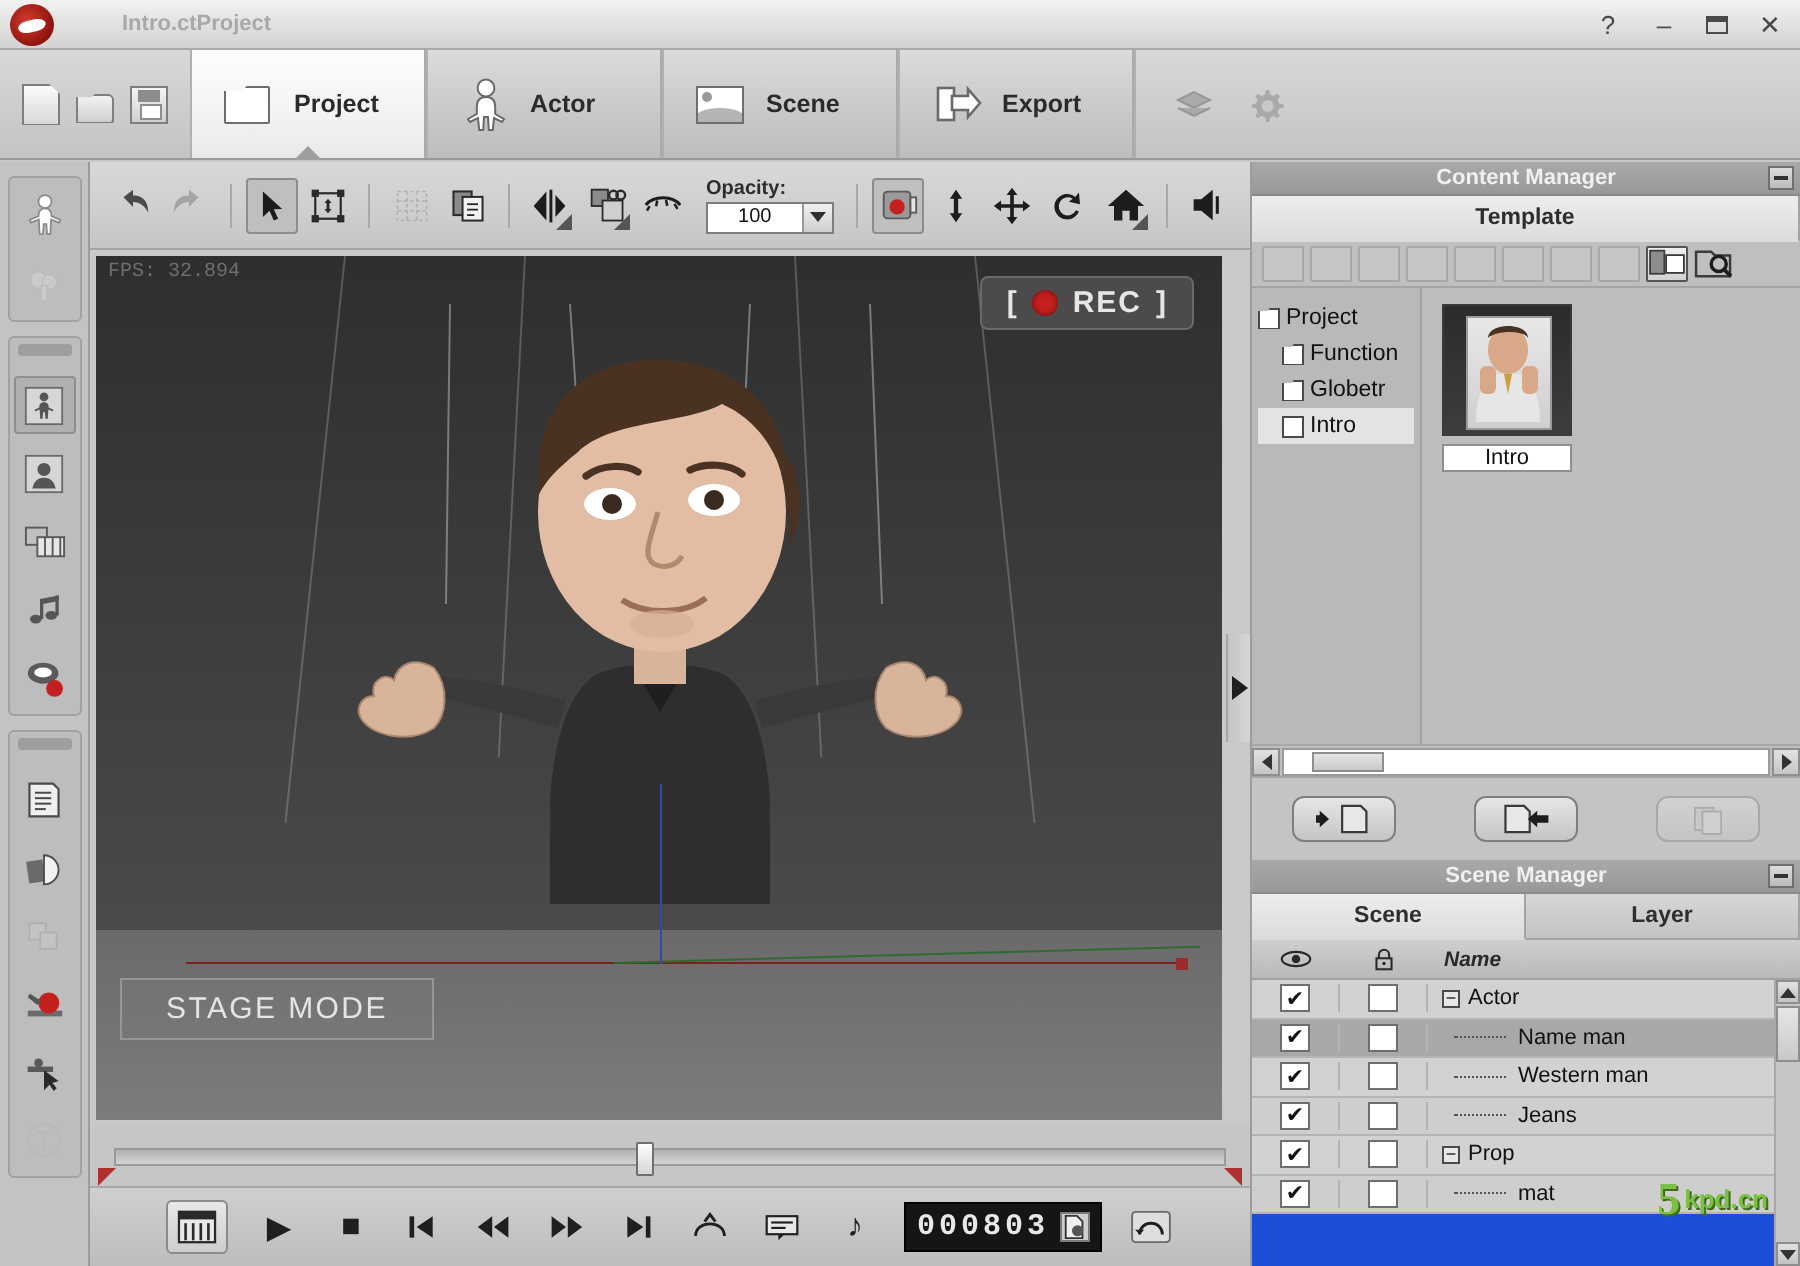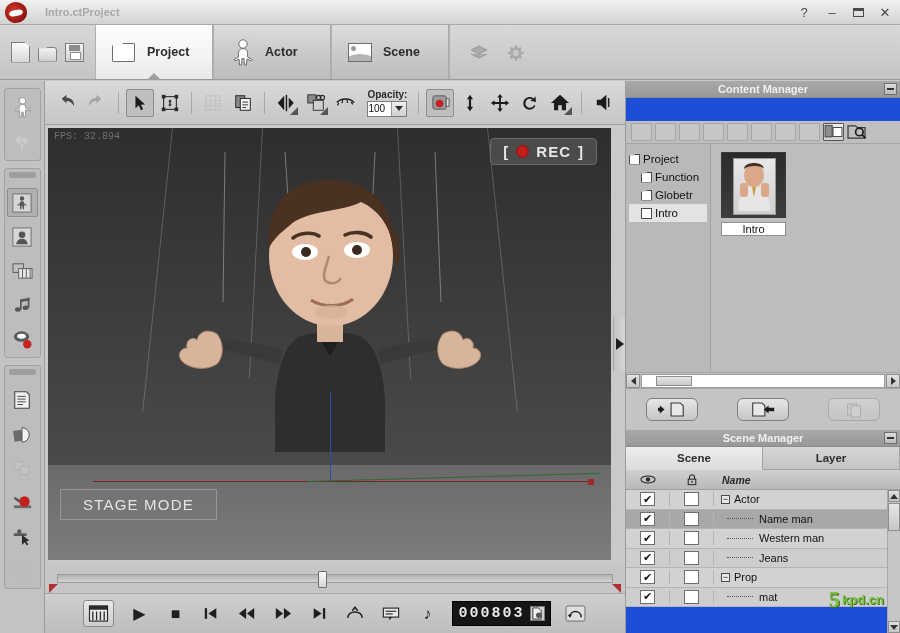--- a/index.html
+++ b/index.html
@@ -31,21 +31,21 @@
     border-radius: 50%/70%;
     transform: rotate(-12deg);
   }
   .app-title { font-size: 15px; color: #3a3a3a; letter-spacing: .2px; }
   .app-title .bold { font-weight: bold; color: #1a1a1a; }
   .pro-badge {
     display: inline-block; font-size: 8px; font-weight: bold; color: #fff;
     background: #8a8a8a; border-radius: 2px; padding: 1px 3px;
     vertical-align: 4px; margin-left: 5px; letter-spacing: .5px;
   }
-  .doc-name { font-size: 11px; color: #a8a8a8; margin-left: 12px; font-weight: bold; }
+  .doc-name { font-size: 11px; color: #a8a8a8; margin-left: 28px; font-weight: bold; }
   .win-ctrls {
     position: absolute; right: 8px; top: 0; height: 25px;
     display: flex; align-items: center; gap: 14px;
   }
   .win-btn {
     font-size: 13px; color: #4a4a4a; cursor: default;
     width: 14px; text-align: center; line-height: 14px;
   }
   .win-box {
     width: 11px; height: 9px; border: 1.5px solid #4a4a4a; border-top-width: 3px;
@@ -172,22 +172,22 @@
   .tb.dim { opacity:.32; }
   .tbsep { width:1px; height:22px; background:#a8a8a8; margin:0 5px; }
   .corner::after{
     content:""; position:absolute; right:2px; bottom:2px;
     border-left:4px solid transparent; border-top:4px solid transparent;
     border-right:4px solid #555; border-bottom:4px solid #555;
   }
   .opacity-wrap { display:flex; flex-direction:column; margin-left:6px; margin-right:4px;}
   .opacity-label { font-size:10px; color:#2c2c2c; font-weight:bold; line-height:12px;}
   .opacity-field {
-    display:flex; align-items:center; width:40px; height:16px;
-    border:1px solid #7d7d7d; background:#fff; font-size:10px; padding-left:0;
+    display:flex; align-items:center; width:64px; height:16px;
+    border:1px solid #7d7d7d; background:#fff; font-size:10px; padding-left:15px;
     color:#111;
   }
   .opacity-arrow {
     margin-left:auto; width:15px; height:100%;
     background:linear-gradient(to bottom,#f0f0f0,#cfcfcf);
     border-left:1px solid #9a9a9a;
     display:flex; align-items:center; justify-content:center;
   }
   .caret-dn { border-left:4px solid transparent; border-right:4px solid transparent; border-top:5px solid #2f2f2f;}
 
@@ -427,20 +427,29 @@
 
 
   <div class="tab">
     <div class="tabicon">
         <div class="ic-scene"></div>
       </div>
     <span>Scene</span>
   </div>
 
 
+  <div class="tab">
+    <div class="tabicon">
+      <svg viewBox="0 0 26 28" width="26" height="28">
+        <rect x="3" y="6" width="8" height="16" fill="#fff" stroke="#6a6a6a" stroke-width="1.3"></rect>
+        <path d="M10 10 L18 10 L18 6.5 L24 13.5 L18 20.5 L18 17 L10 17 Z" fill="#fff" stroke="#6a6a6a" stroke-width="1.3"></path>
+      </svg>
+    </div>
+    <span>Export</span>
+  </div>
 
   <div class="tabend">
     <div class="endicon">
       <svg viewBox="0 0 22 22" width="22" height="22">
           <g fill="#8d8d8d" stroke="#6a6a6a" stroke-width="1">
         <path d="M3 9 L11 5 L19 9 L11 13 Z"></path>
             <path d="M3 13 L11 17 L19 13"></path>
       </g>
         </svg>
     </div>
@@ -872,20 +881,21 @@
   <div class="rightcol">
 
     <div class="panel">
       <div class="panel-title">
         <span>Content Manager</span>
         <span class="min-btn">
             <i></i>
           </span>
       </div>
       <div class="subtabs">
+        <div class="subtab active">Template</div>
       </div>
       <div class="cm-toolbar">
         <div class="cmi"></div>
         <div class="cmi"></div>
         <div class="cmi"></div>
         <div class="cmi"></div>
         <div class="cmi"></div>
         <div class="cmi"></div>
         <div class="cmi"></div>
         <div class="cmi"></div>

